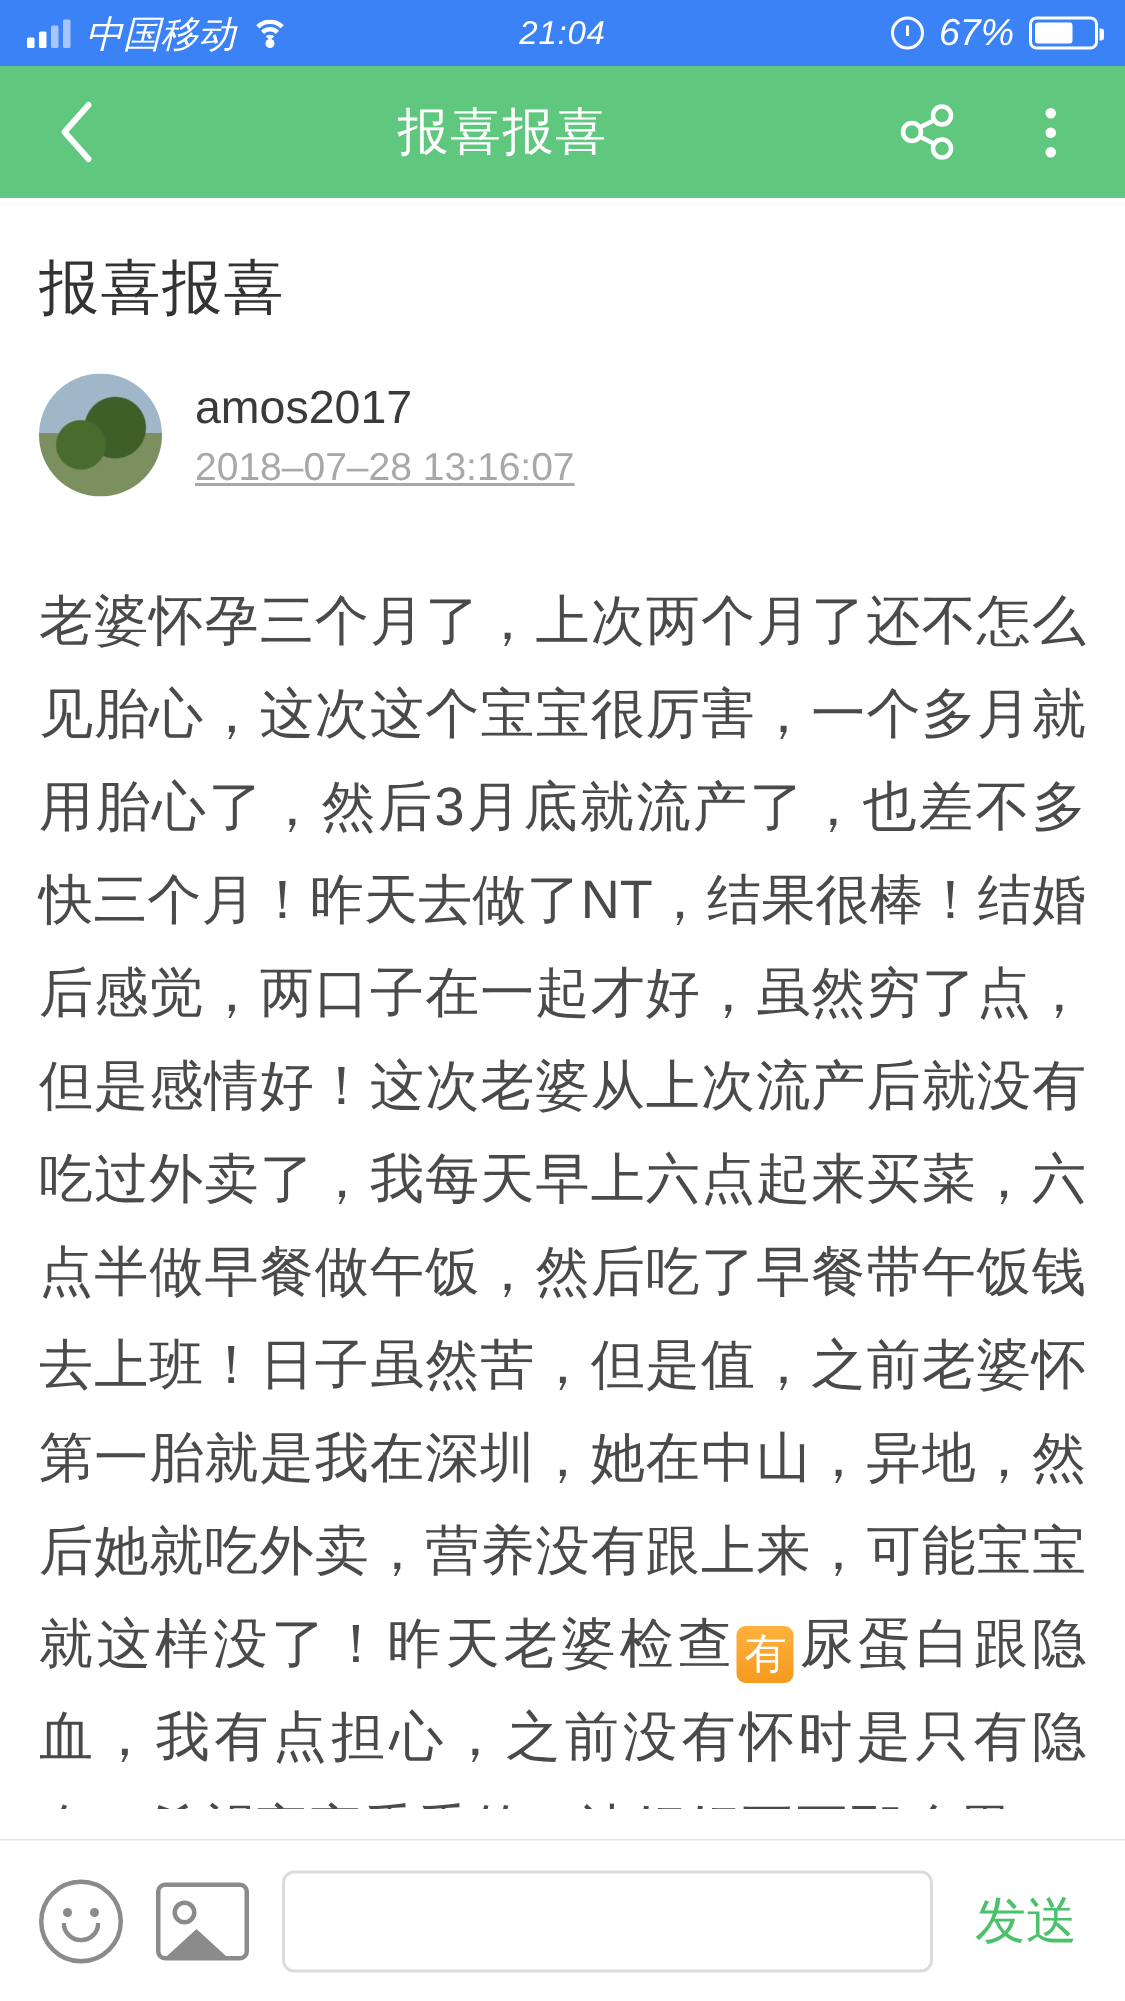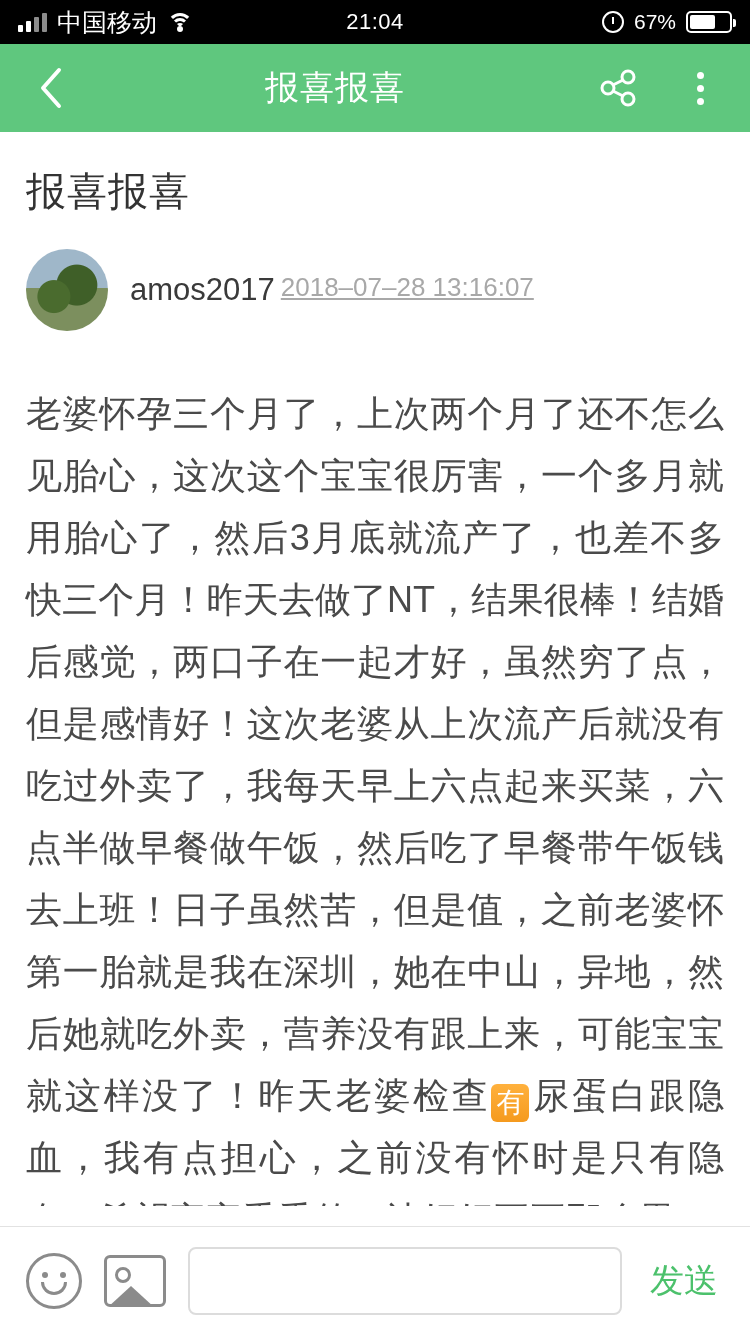--- a/index.html
+++ b/index.html
@@ -15,27 +15,28 @@
     width: 750px;
     height: 1334px;
     display: flex;
     flex-direction: column;
     background: #ffffff;
   }
 
   
   .status-bar {
     height: 44px;
-    background: #000000;
+    background: #3b82f6;
     color: #ffffff;
     display: flex;
     align-items: center;
     padding: 0 18px;
     font-size: 25px;
     flex: 0 0 44px;
+    font-style: italic;
   }
   .status-left { display: flex; align-items: center; gap: 10px; flex: 1; }
   .status-center { flex: 0 0 auto; font-size: 22px; letter-spacing: 0.5px; }
   .status-right { display: flex; align-items: center; gap: 10px; flex: 1; justify-content: flex-end; }
 
   .signal-bars { display: flex; align-items: flex-end; gap: 3px; height: 20px; }
   .signal-bars i { display: block; width: 5px; background: #ffffff; border-radius: 1px; }
   .signal-bars i:nth-child(1) { height: 7px; }
   .signal-bars i:nth-child(2) { height: 11px; }
   .signal-bars i:nth-child(3) { height: 15px; opacity: .55; }
@@ -63,21 +64,21 @@
   }
 
   .lock-icon {
     width: 22px; height: 22px; border: 2px solid #ffffff; border-radius: 50%;
     position: relative;
   }
   .lock-icon::after {
     content: ""; position: absolute; left: 50%; top: 4px;
     width: 2px; height: 7px; background: #fff; transform: translateX(-50%);
   }
-  .batt-pct { font-size: 21px; }
+  .batt-pct { font-size: 25px; }
   .battery {
     width: 46px; height: 22px; border: 2px solid #ffffff; border-radius: 5px;
     position: relative; padding: 2px;
   }
   .battery::after {
     content: ""; position: absolute; right: -6px; top: 6px; width: 3px; height: 8px;
     background: #ffffff; border-radius: 0 2px 2px 0;
   }
   .battery i { display: block; height: 100%; width: 67%; background: #ffffff; border-radius: 2px; }
 
@@ -126,21 +127,21 @@
   }
   .avatar {
     width: 82px; height: 82px; border-radius: 50%;
     background:
       radial-gradient(circle at 34% 58%, #4a6b2e 0 16px, rgba(74,107,46,0) 17px),
       radial-gradient(circle at 62% 44%, #3f5f28 0 20px, rgba(63,95,40,0) 21px),
       linear-gradient(#9fb7c9 0 48%, #7c8f5e 48% 100%);
     flex: 0 0 82px;
     overflow: hidden;
   }
-  .author-meta { display: flex; flex-direction: row; gap: 6px; }
+  .author-meta { display: flex; flex-direction: column; gap: 6px; }
   .author-name { font-size: 31px; color: #3a3a3a; }
   .post-date { font-size: 26px; color: #a8a8a8; text-decoration: underline; }
 
   .post-body {
     margin-top: 52px;
     font-size: 36px;
     line-height: 62px;
     color: #4a4a4a;
     letter-spacing: 0px;
     text-align: justify;

